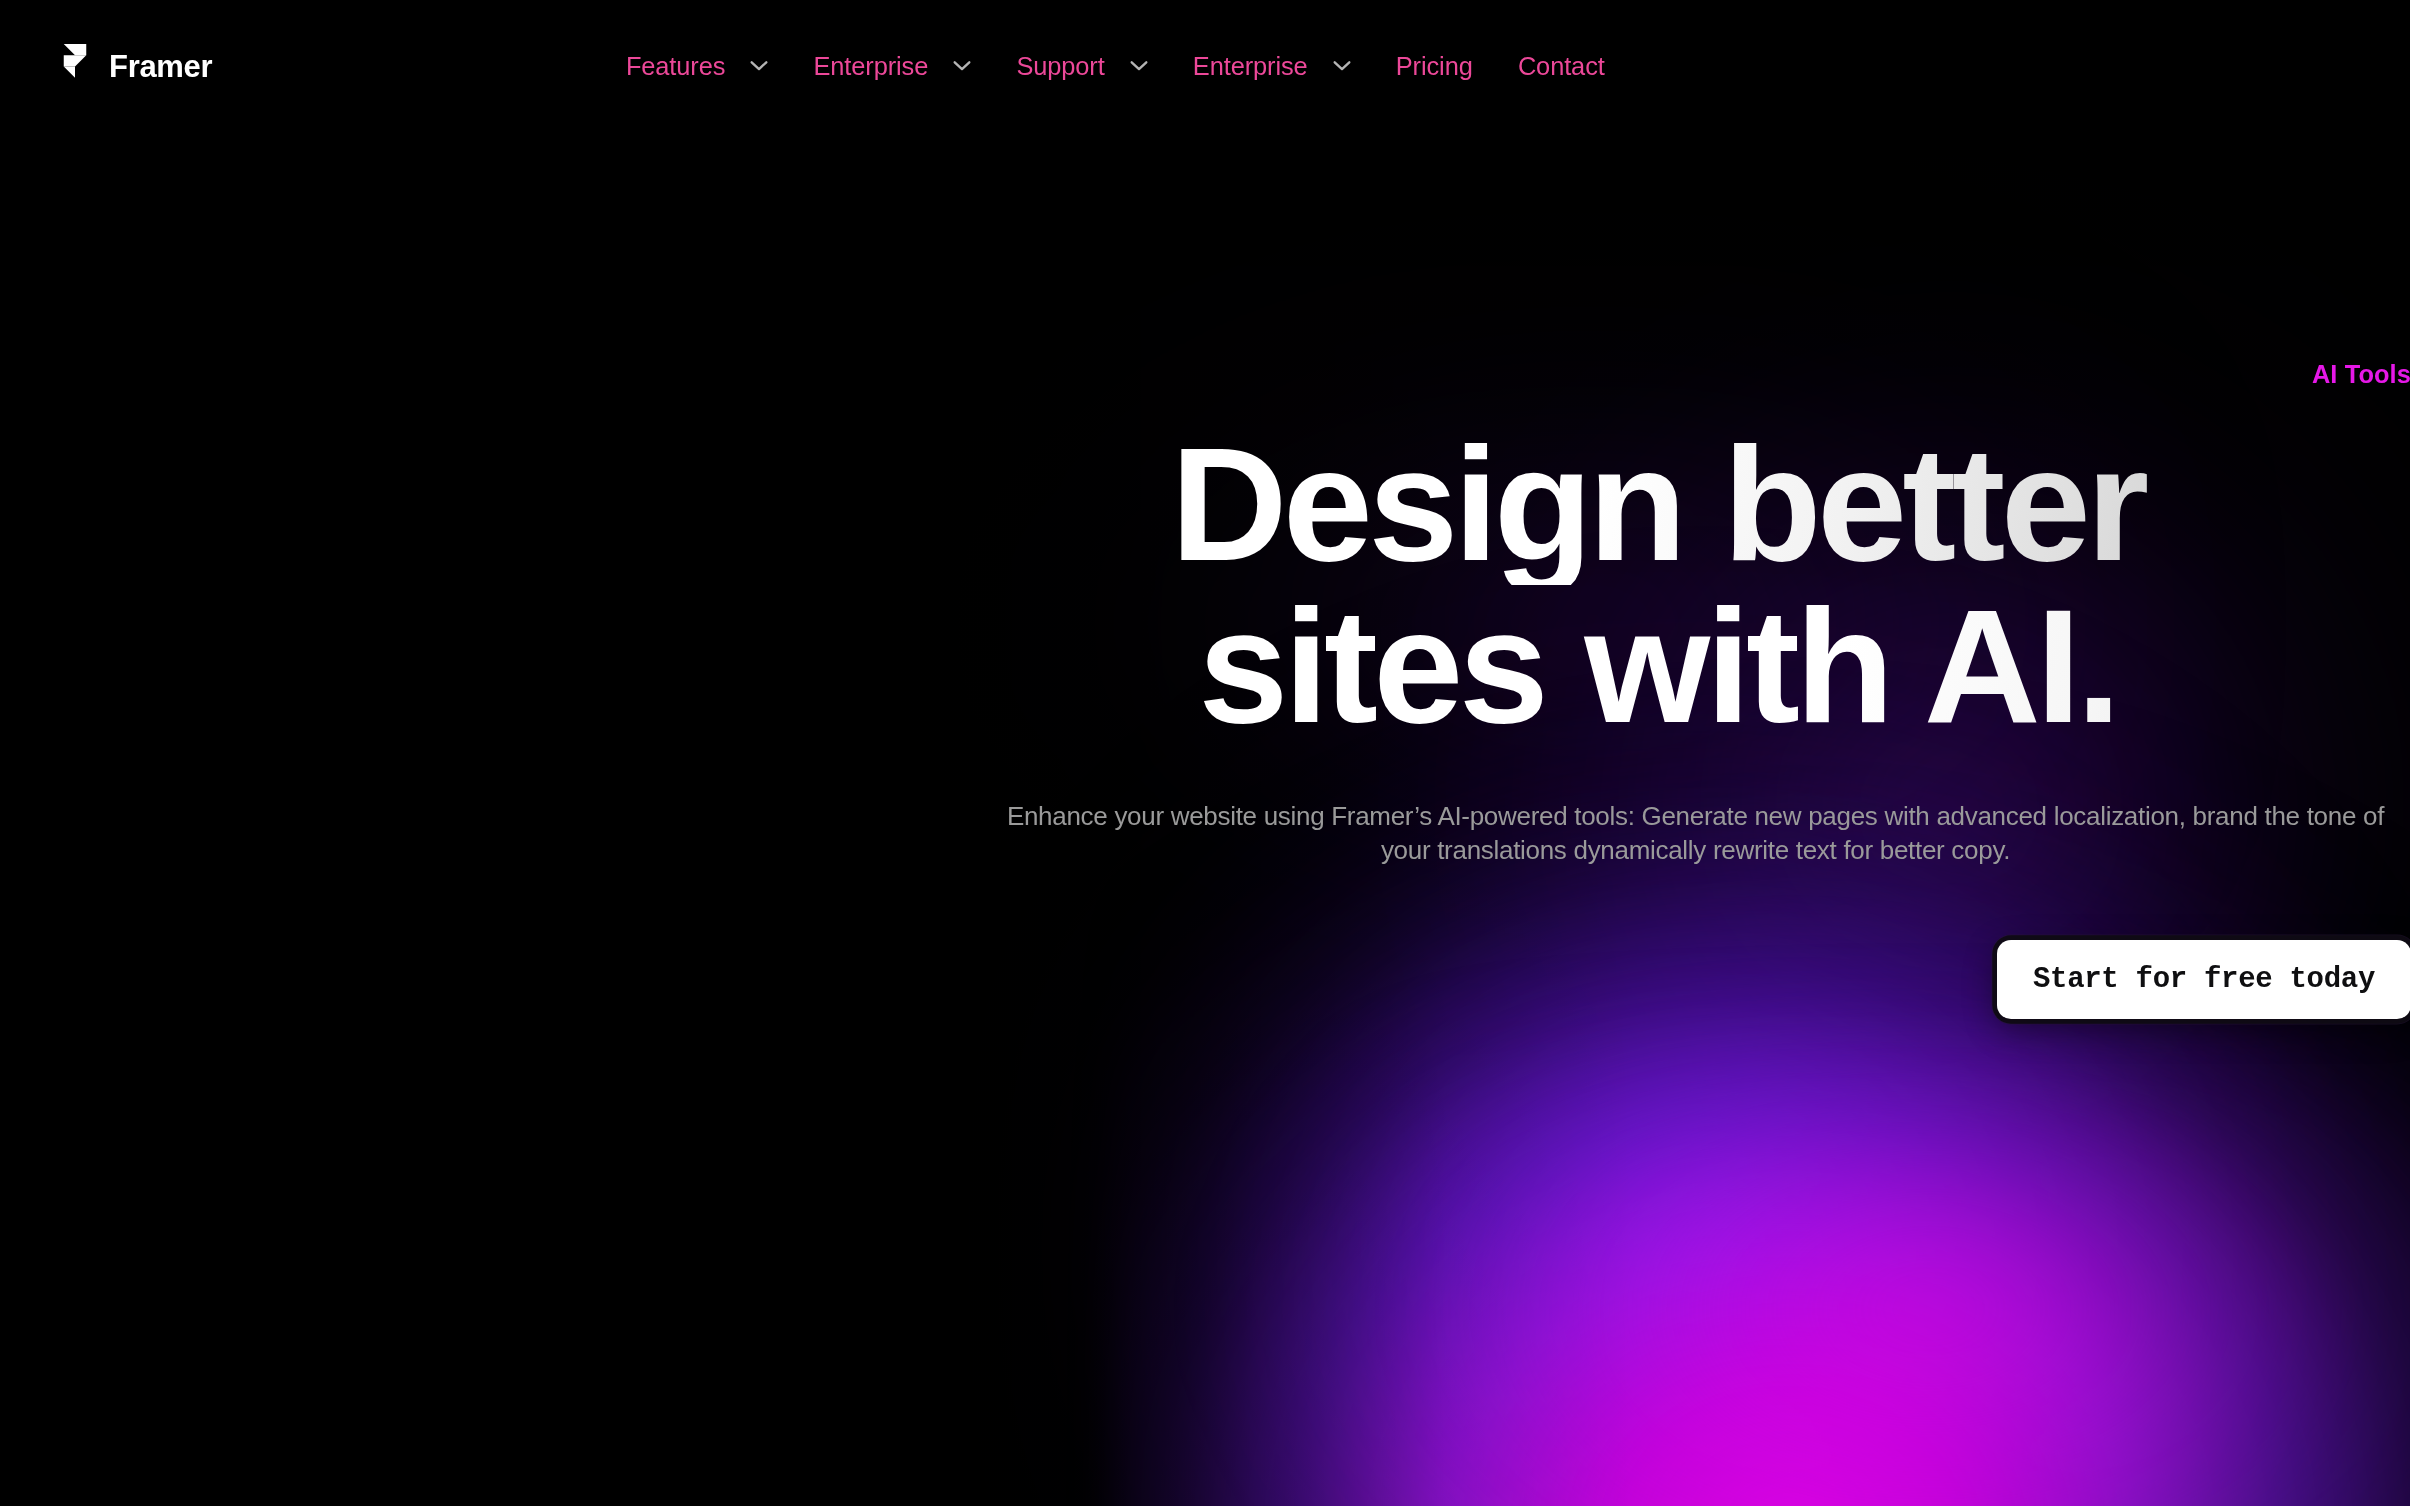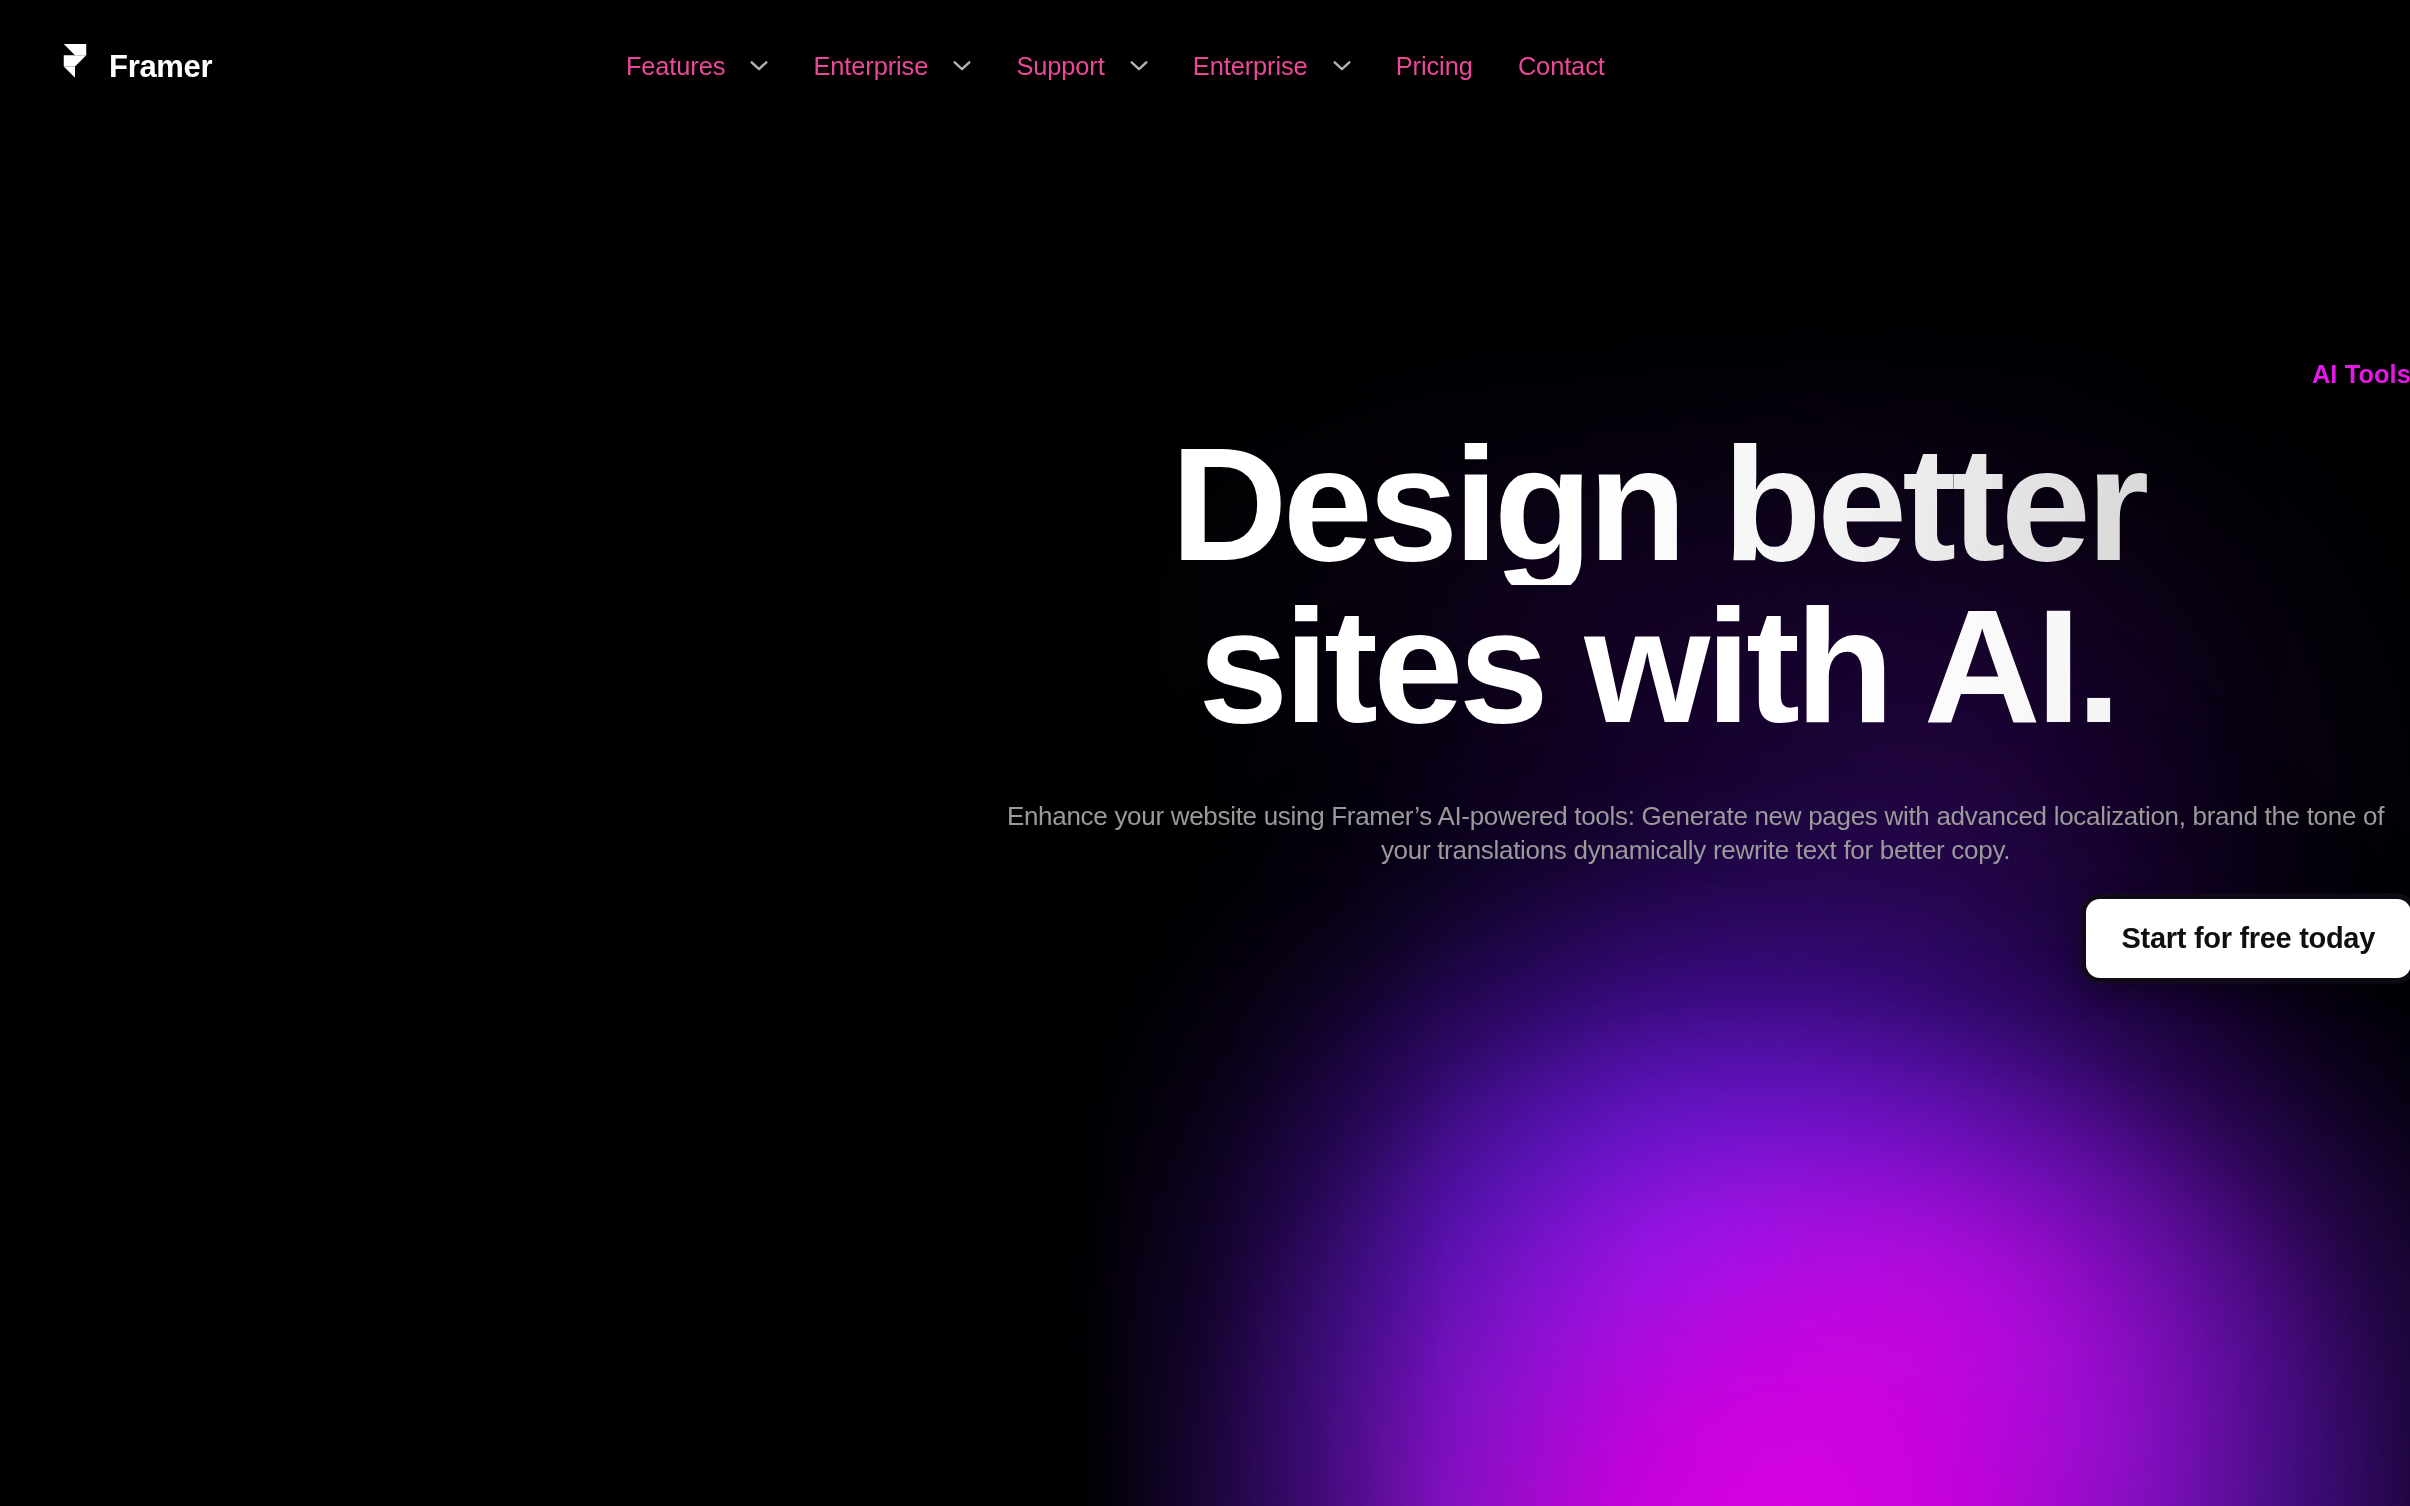--- a/index.html
+++ b/index.html
@@ -249,22 +249,23 @@
     width: 1431px;
     text-align: center;
     color: #9a9a9a;
     font-size: 26px;
     font-weight: 400;
     line-height: 1.29;
     letter-spacing: -0.3px;
   }
 
   .cta-wrap {
-    margin-top: 32px;
+    margin-top: 73px;
     pointer-events: auto;
+    font-family: Liberation Mono, monospace;
   }
 
   .cta {
     display: inline-flex;
     align-items: center;
     justify-content: center;
     height: 79px;
     padding: 0 36px;
     border-radius: 14px;
     background: #ffffff;

